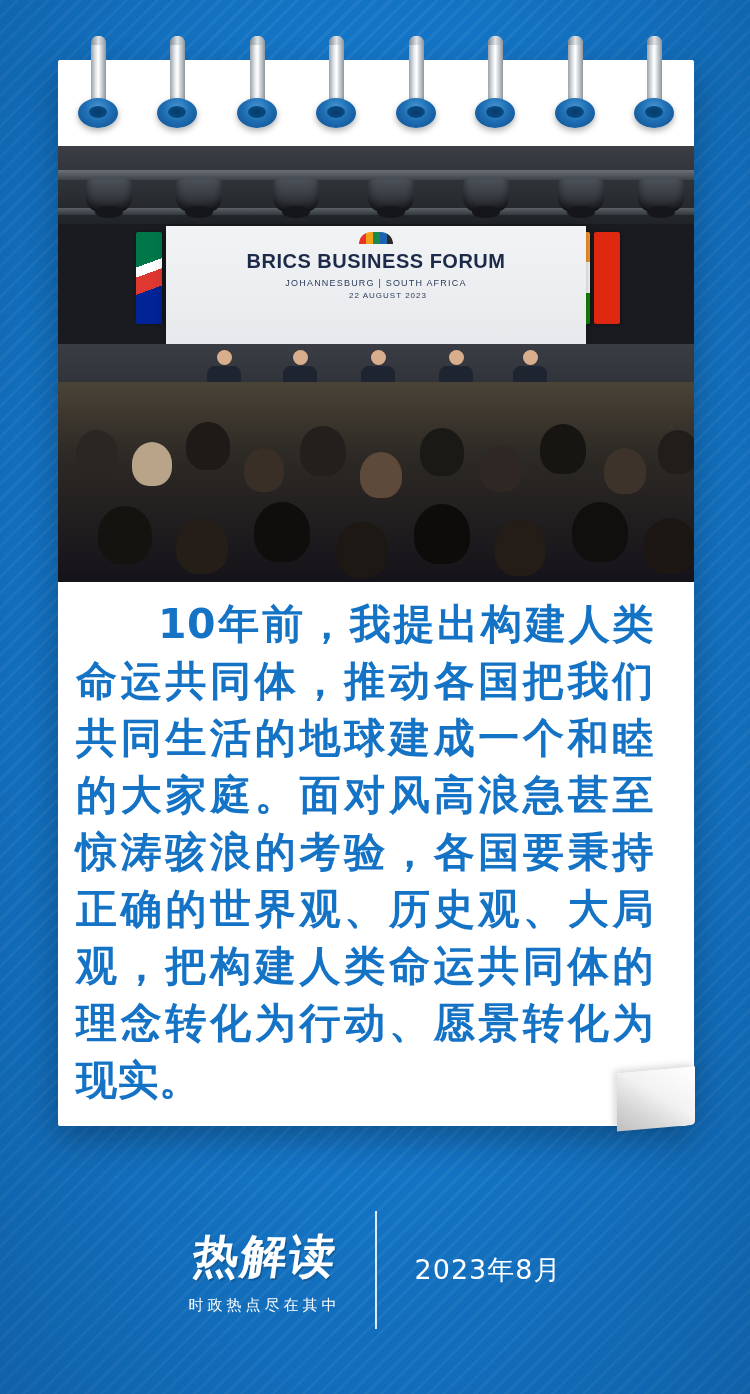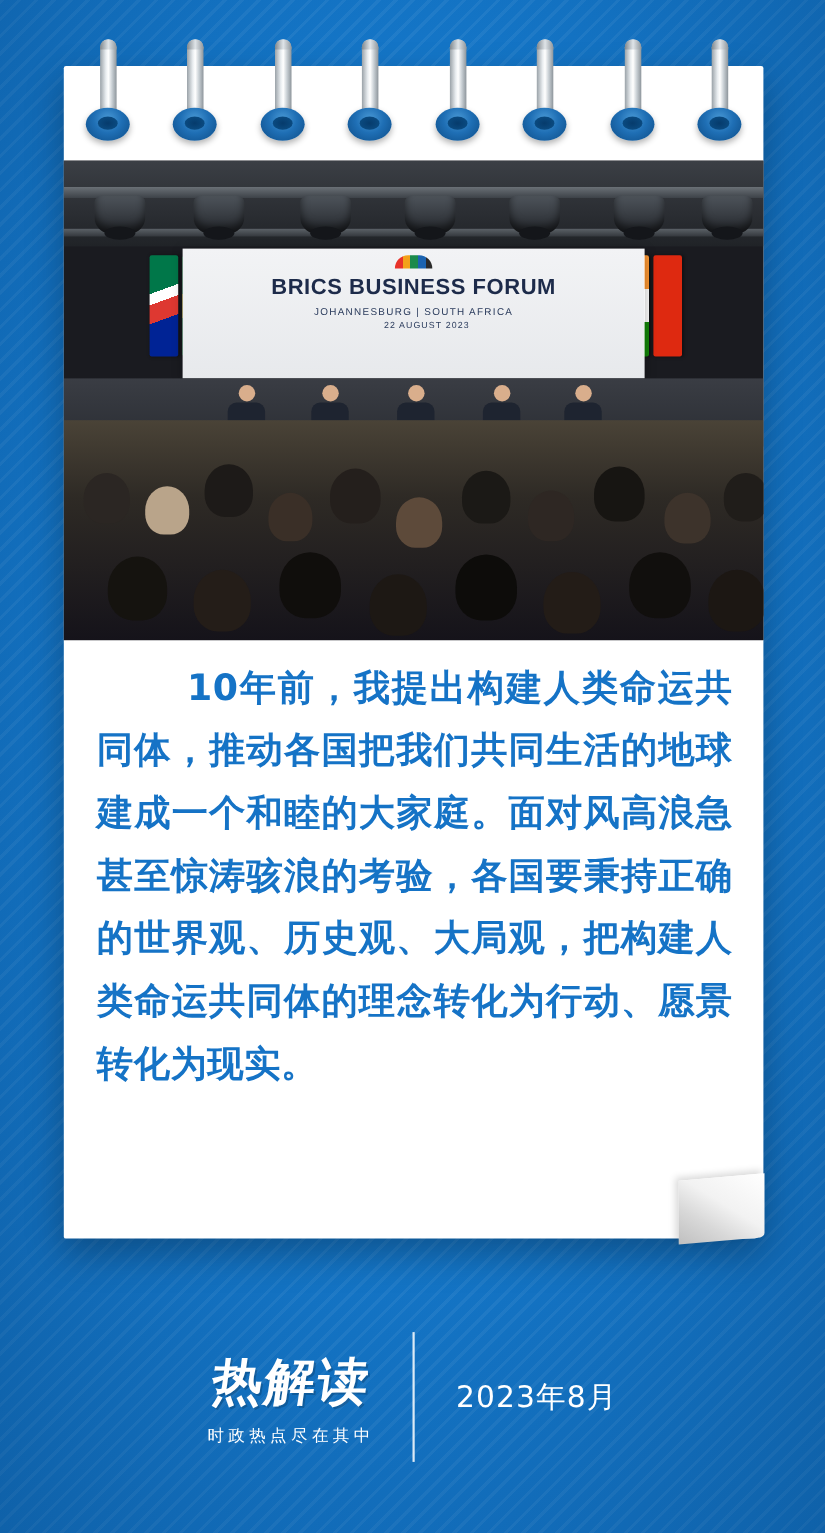--- a/index.html
+++ b/index.html
@@ -176,26 +176,26 @@
     position: absolute; left: 0; bottom: 0; width: 100%; height: 200px;
     background: linear-gradient(180deg, #4a4337 0%, #2e2a25 35%, #15131a 100%);
   }
   .head-dot {
     position: absolute; border-radius: 50% 50% 42% 42%;
   }
 
   
   .quote {
     position: absolute;
-    left: 88px; top: 596px;
+    left: 76px; top: 596px;
     width: 578px;
     color: #1573c6;
     font-family: "DejaVu Sans", "Liberation Sans", sans-serif;
     font-weight: bold;
-    font-size: 33px;
+    font-size: 41px;
     line-height: 57px;
     letter-spacing: 0.5px;
     text-indent: 82px;
     text-align: justify;
   }
 
   
   .footer {
     position: absolute;
     left: 0; top: 1180px;

